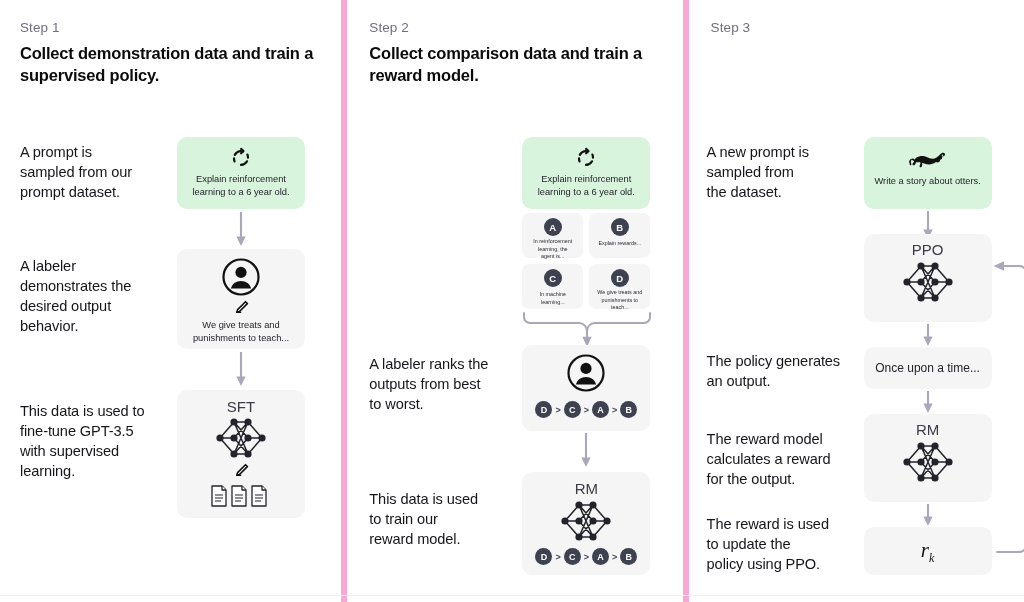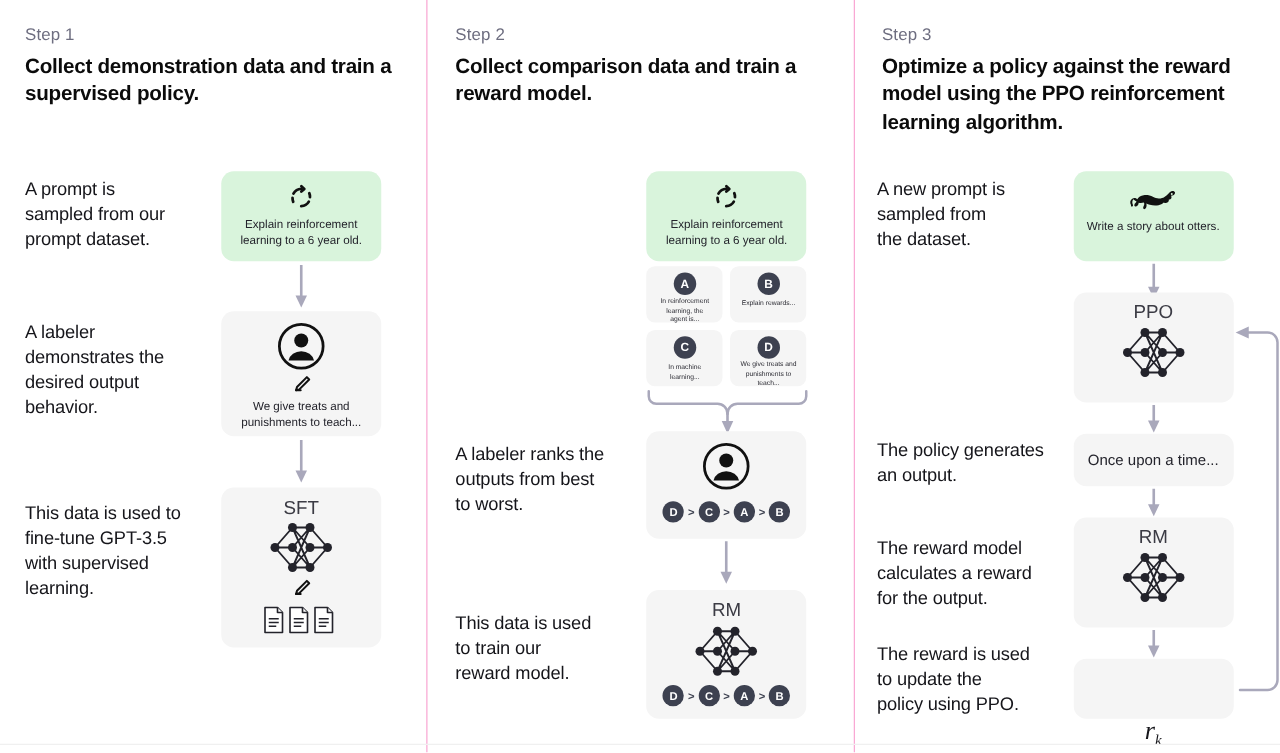--- a/index.html
+++ b/index.html
@@ -6,21 +6,21 @@
   body{
     width:1024px;height:602px;
     background:#ffffff;
     font-family:"Liberation Sans", sans-serif;
     color:#1a1a1a;
     overflow:hidden;
     position:relative;
   }
   .board{position:absolute;inset:0;display:flex;}
   .col{position:relative;width:341.3px;height:602px;box-sizing:border-box;}
-  .col + .col{border-left:1px solid #f9a8d4;padding-left:31px;}
+  .col + .col{border-left:6px solid #f9a8d4;padding-left:31px;}
   .bottom-rule{position:absolute;left:0;top:595px;width:1024px;height:1px;background:#f0f0f0;}
 
   .step-label{
     position:absolute;left:20px;top:20px;
     font-size:13.5px;color:#6e6e80;letter-spacing:.1px;
   }
   .col.c2 .step-label,.col.c3 .step-label{left:22px;}
   .step-title{
     position:absolute;left:20px;top:42px;width:310px;
     font-size:16.5px;font-weight:bold;line-height:1.36;
@@ -294,23 +294,20 @@
         <span class="gt">&gt;</span>
         <span class="badge">A</span>
         <span class="gt">&gt;</span>
         <span class="badge">B</span>
       </div>
     </div>
   </div>
 
   <div class="col c3">
     <div class="step-label">Step 3</div>
-    <div class="step-title">Optimize a policy against the
-reward model using the PPO
-reinforcement learning algorithm.</div>
 
     <div class="caption" style="left:18px;top:143px;width:160px;">A new prompt is
 sampled from
 the dataset.</div>
     <div class="caption" style="left:18px;top:352px;width:170px;">The policy generates
 an output.</div>
     <div class="caption" style="left:18px;top:430px;width:165px;">The reward model
 calculates a reward
 for the output.</div>
     <div class="caption" style="left:18px;top:515px;width:165px;">The reward is used
@@ -400,21 +397,21 @@
     </div>
 
     <span style="position:absolute;left:232px;top:504px;">
       <svg width="14" height="24" viewBox="0 0 14 24">
           <path d="M7 0 V14" stroke="#a9a8bb" stroke-width="2.1"></path>
           <path d="M7 22 L2.4 12.4 H11.6 Z" fill="#a9a8bb"></path>
         </svg>
     </span>
 
     <div class="card" style="left:175px;top:527px;width:128px;height:48px;">
-      <div class="rk" style="top:11px;margin-top:34px;"><span>r</span><sub>k</sub></div>
+      <div class="rk" style="top:11px;"><span>r</span><sub>k</sub></div>
     </div>
 
     <span style="position:absolute;left:296px;top:262px;">
       <svg width="48" height="292" viewBox="0 0 48 292" fill="none" stroke="#a9a8bb" stroke-width="2" stroke-linecap="round">
         <path d="M12 290 h22 a8 8 0 0 0 8-8 V12 a8 8 0 0 0 -8-8 H18"></path>
         <path d="M8.5 4 L19 -0.8 V8.8 Z" fill="#a9a8bb" stroke="none"></path>
       </svg>
     </span>
   </div>
 

